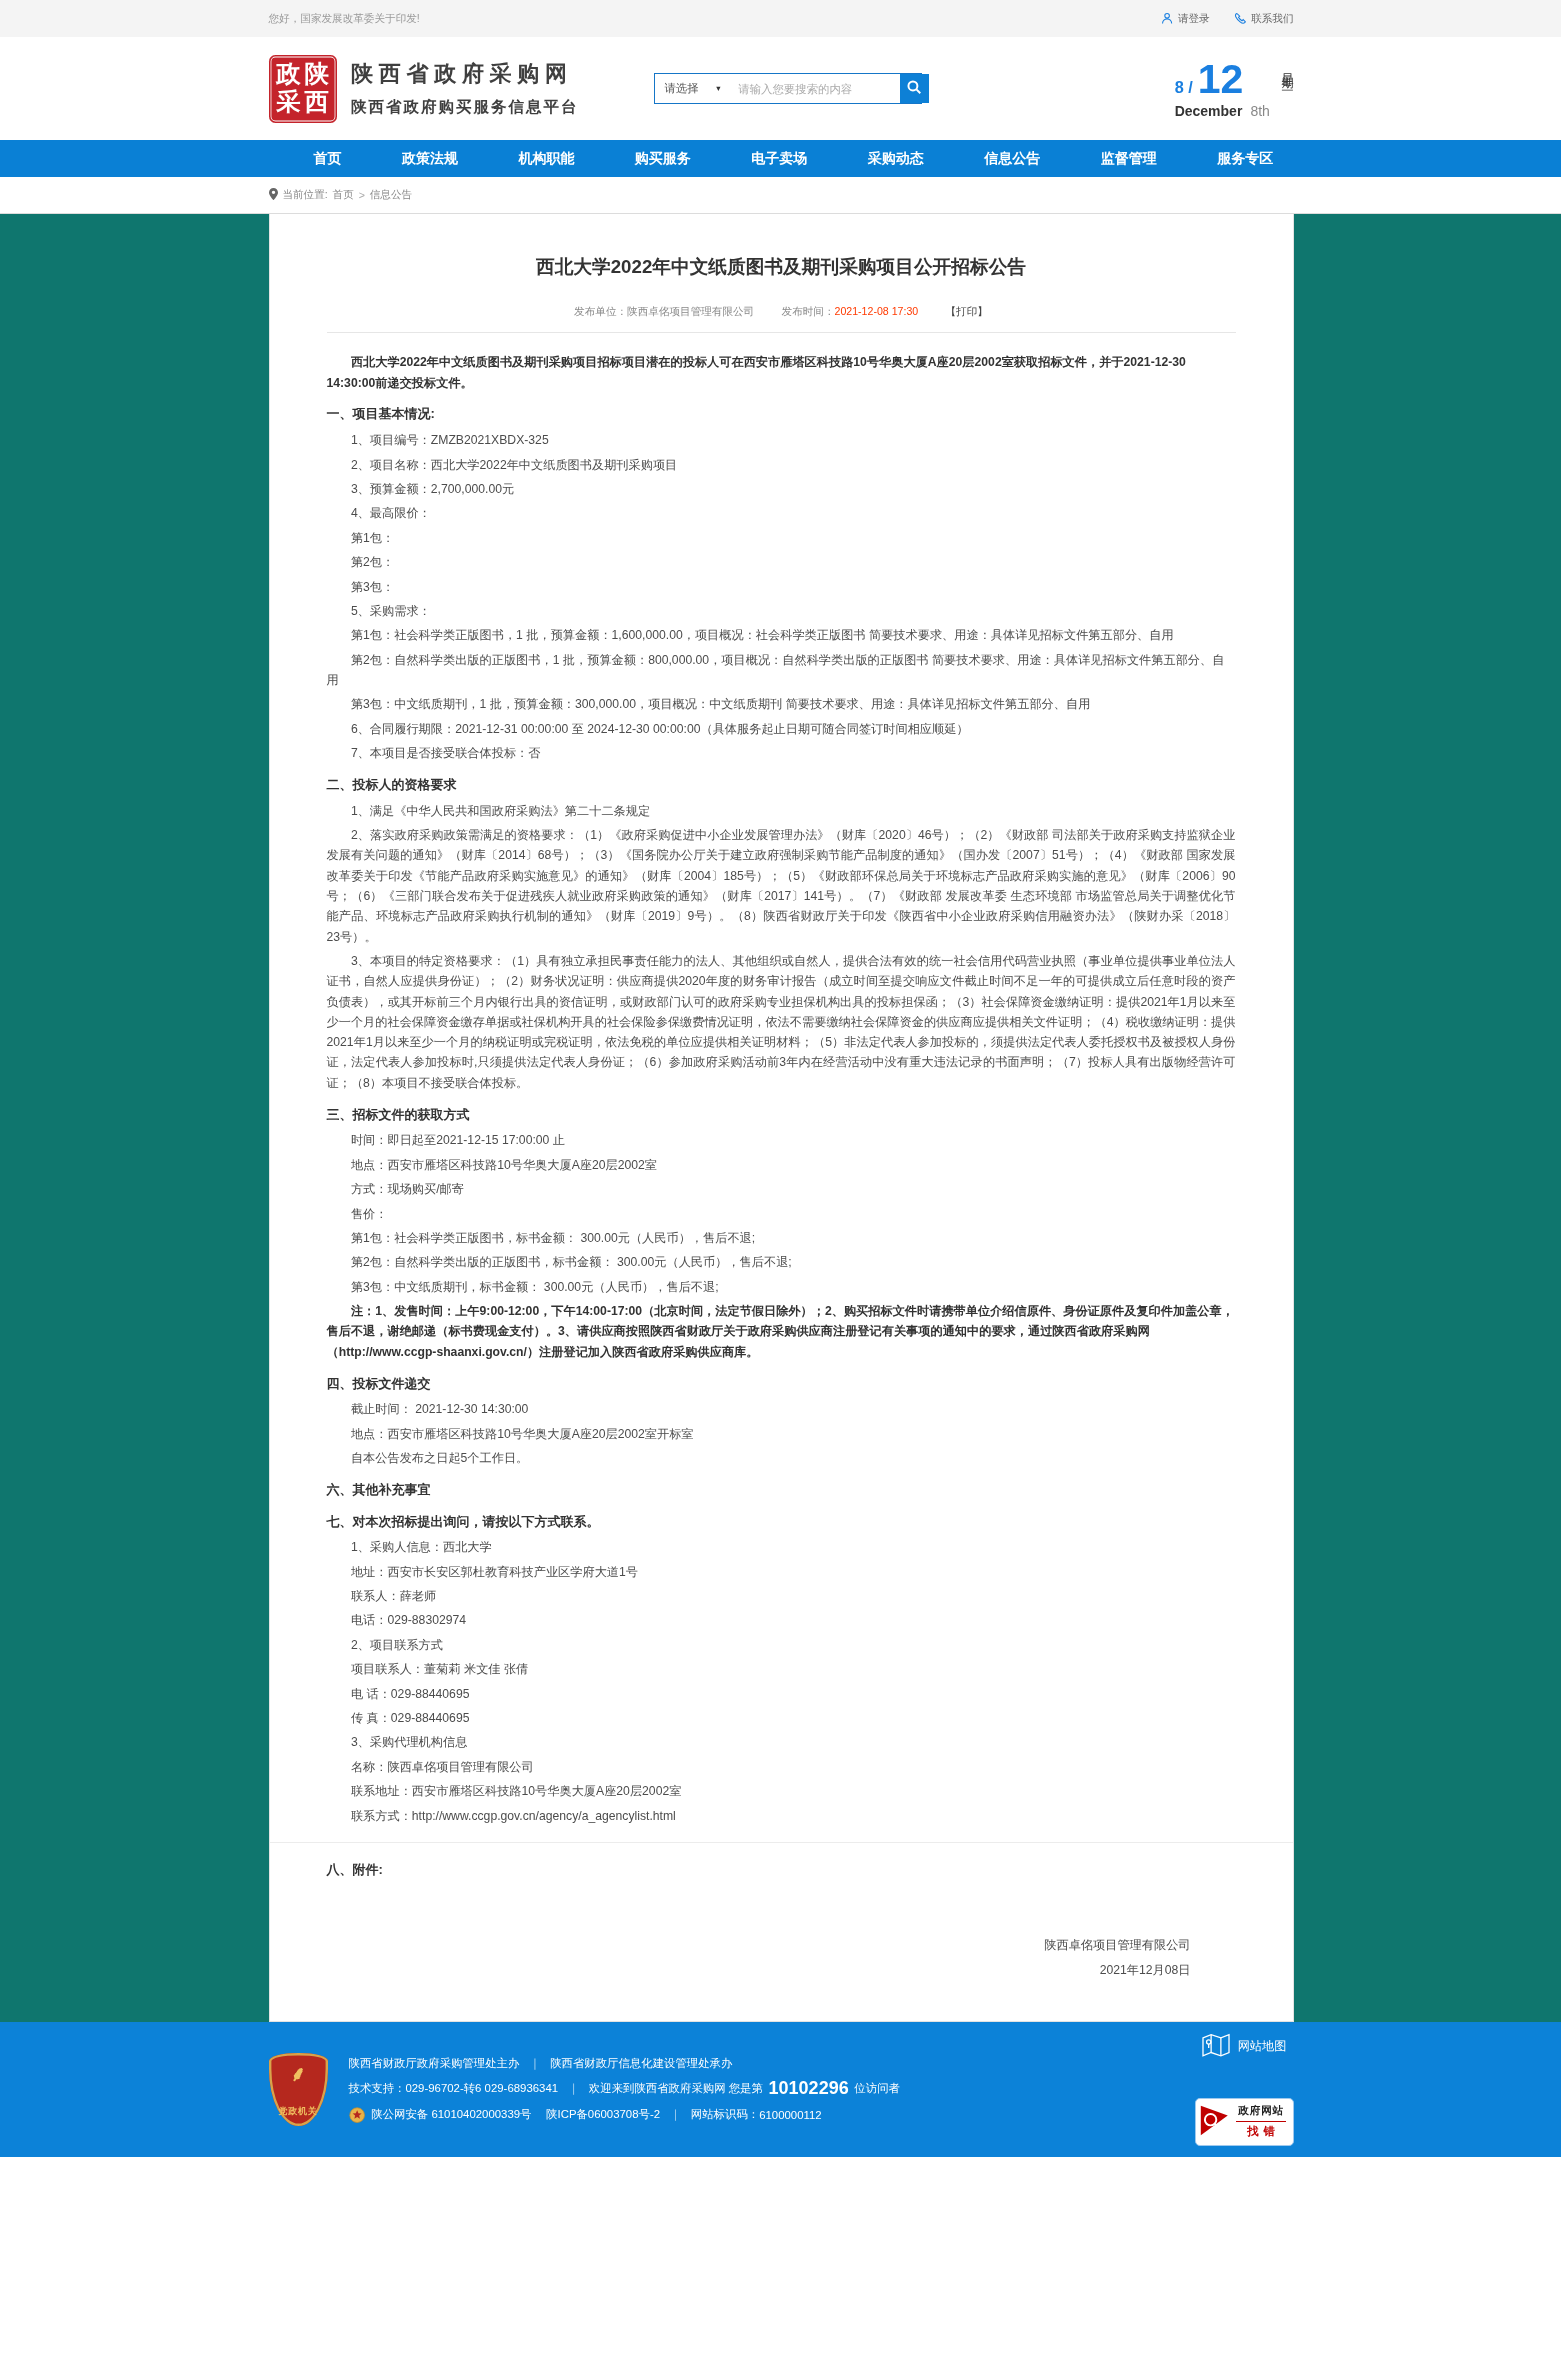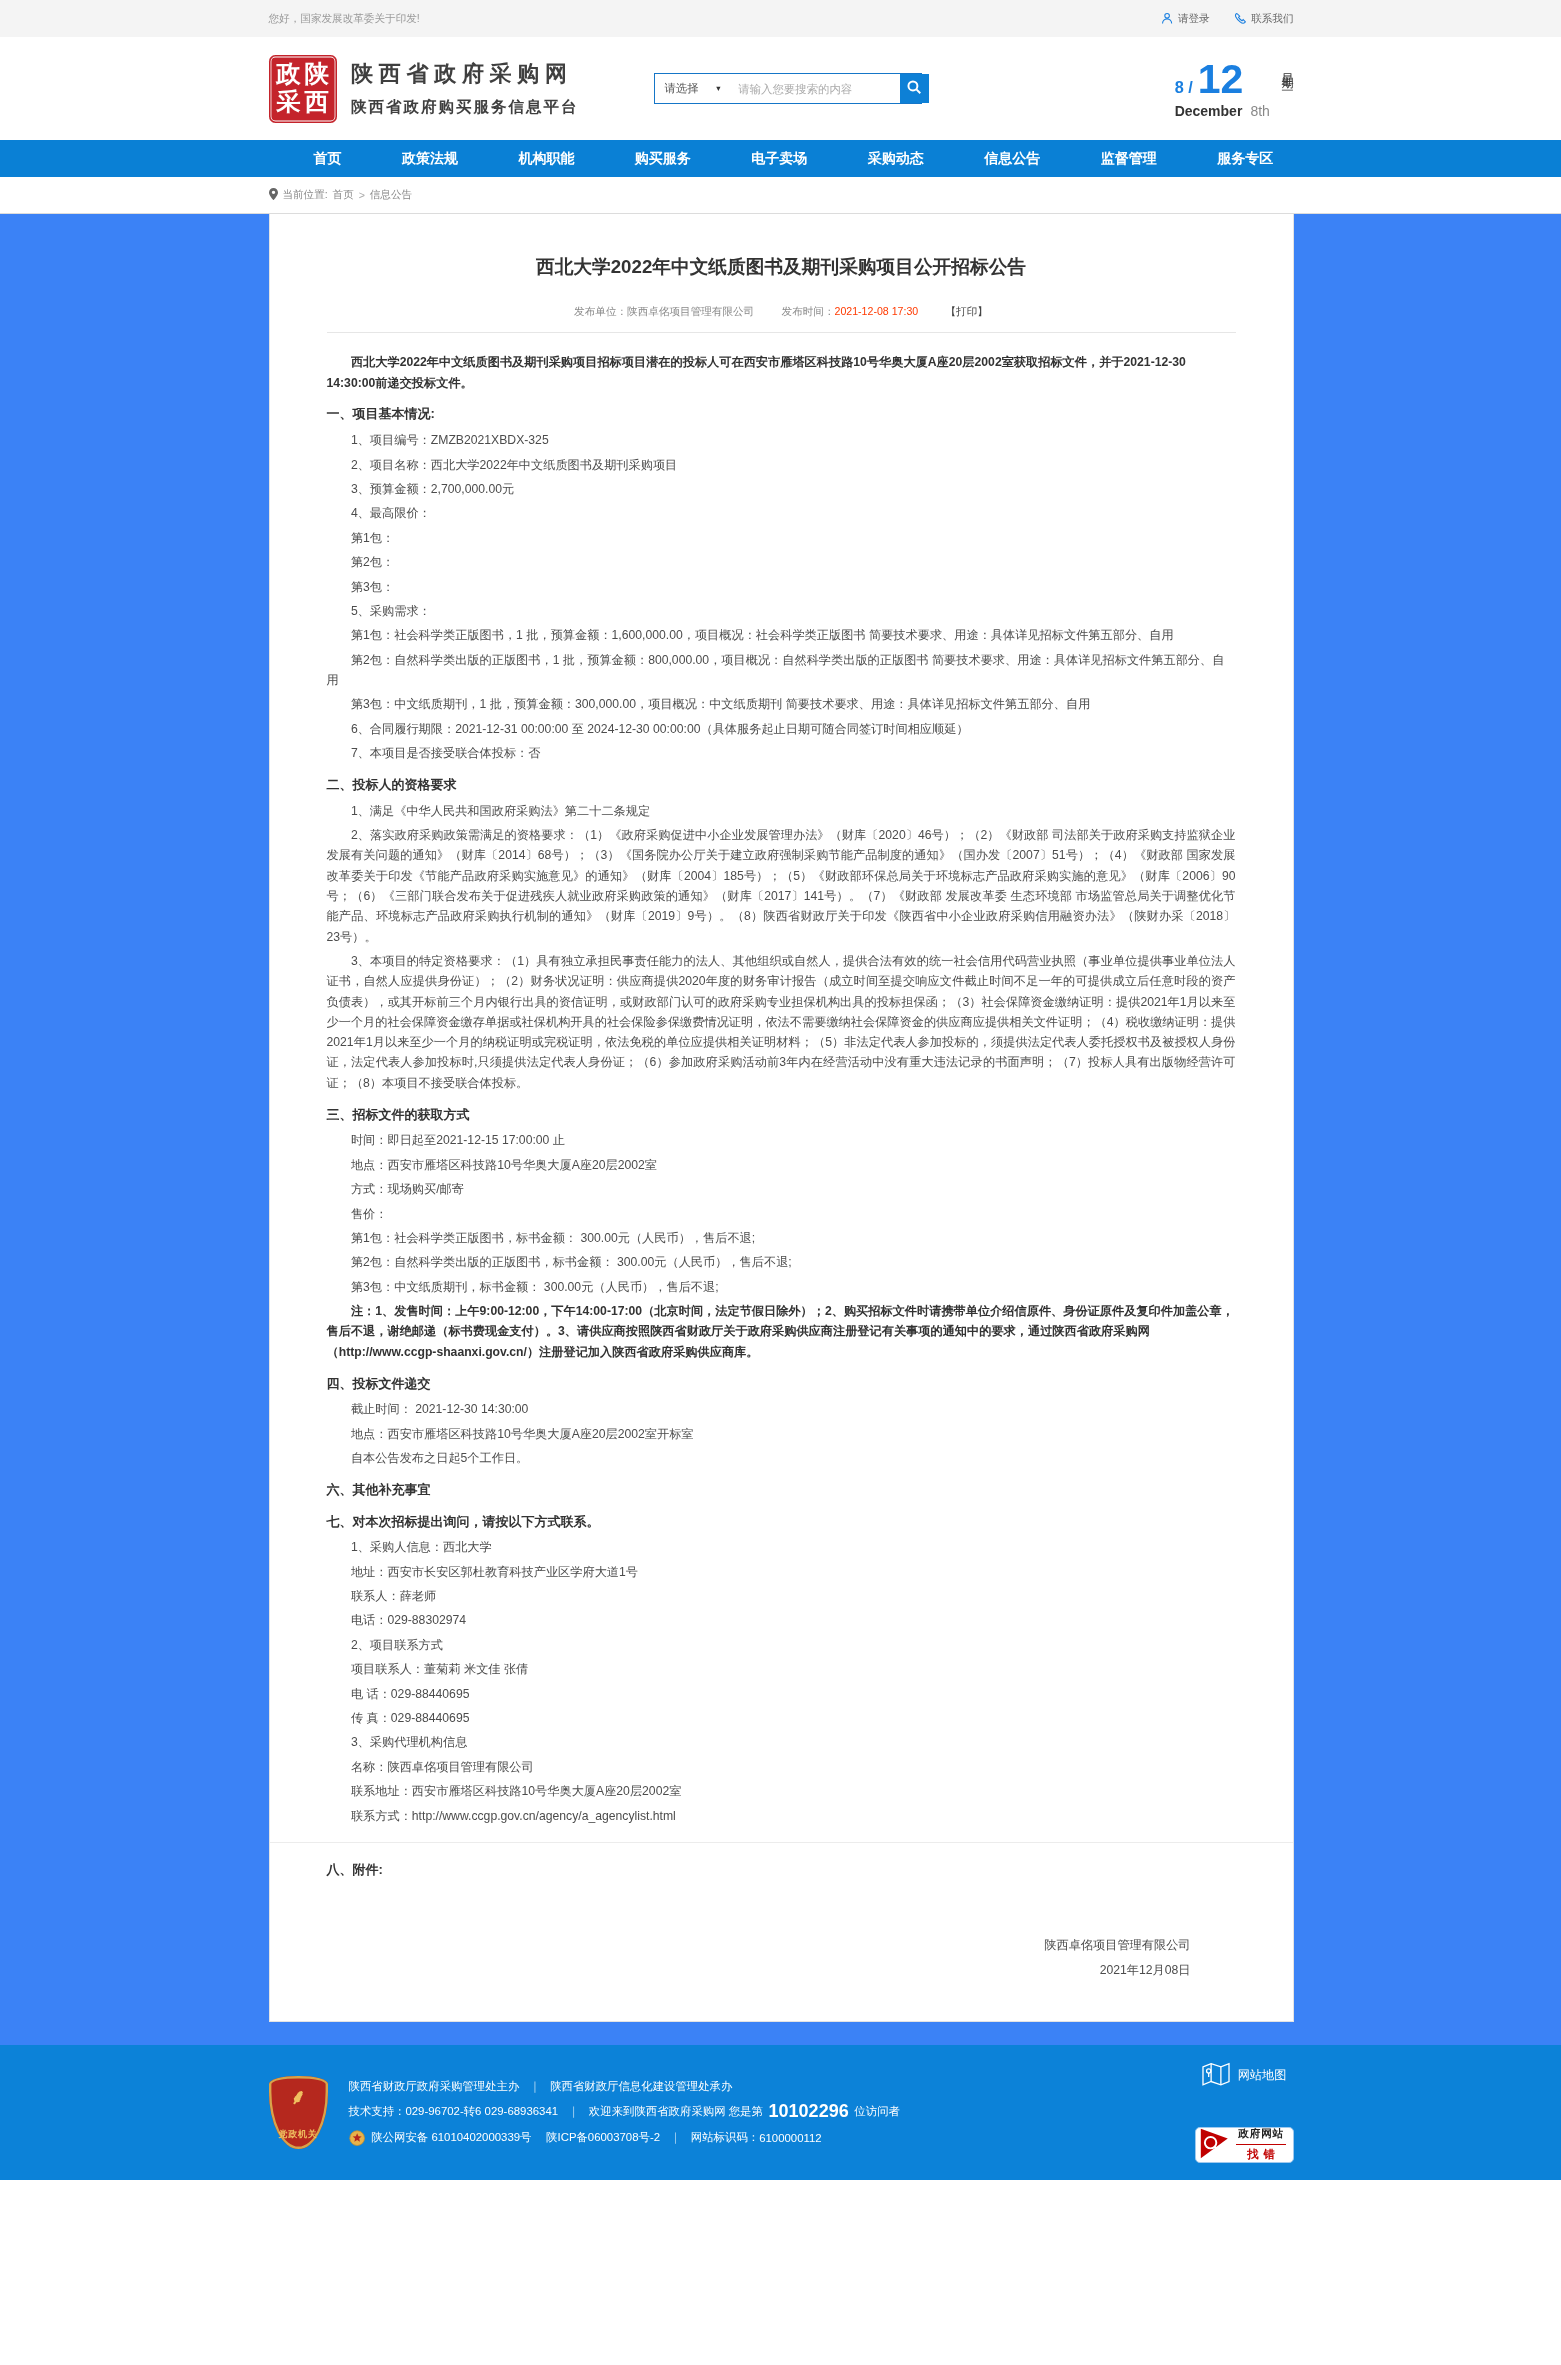--- a/index.html
+++ b/index.html
@@ -59,21 +59,21 @@
   .navbar .inner { display:flex; justify-content:space-between; align-items:center; height:100%; padding:0 20.3px 0 45px; }
   .nav-item { color:#fff; font-size:14px; font-weight:bold; cursor:pointer; white-space:nowrap; }
 
   
   .crumbrow { height:36px; background:#fff; }
   .crumbrow .inner { display:flex; align-items:center; height:100%; gap:4.9px; font-size:10.6px; color:#888; }
   .crumb-link { color:#888; cursor:pointer; }
   .crumb-sep { color:#aaa; }
 
   
-  .content { border-top:0.8px solid #dcdcdc; padding-bottom:23px; background:#3b82f6; }
+  .content { border-top:0.8px solid #dcdcdc; background:#0f766e; }
   .card {
     width:1025px; margin:0 auto; background:#fff;
     border:0.8px solid #e3e3e3; border-top:none;
     padding:29px 57px 37px;
   }
   .doc-title { text-align:center; font-size:18.7px; font-weight:bold; color:#333; margin:11.4px 0 24.4px; }
   .doc-meta { text-align:center; font-size:10.6px; color:#8a8a8a; margin-bottom:13px; }
   .meta-time-value { color:#ff3a00; }
   .meta-group { margin-left:24.4px; }
   .meta-print { color:#444; margin-left:24.4px; cursor:pointer; }
@@ -99,21 +99,21 @@
   .shield-torch { position:absolute; top:9.8px; left:50%; transform:translateX(-50%); color:#f0c060; font-size:21px; font-weight:bold; line-height:1; }
   .shield-text { color:#f0c060; font-size:9px; font-weight:bold; letter-spacing:0.8px; }
   .f-lines { display:flex; flex-direction:column; gap:7.3px; font-size:11.4px; }
   .f-row { display:flex; align-items:center; flex-wrap:nowrap; }
   .f-sep { opacity:.75; margin:0 9.8px; }
   .visitor-count { font-size:18px; font-weight:bold; margin:0 5.7px; }
   .f-badge-gongan { margin-right:6.5px; display:flex; }
   .f-right { margin-left:auto; display:flex; align-items:center; gap:37px;flex-direction:column; }
   .sitemap { display:flex; align-items:center; gap:8.1px; font-size:12.2px; cursor:pointer; }
   .zc-badge {
-    width:99px; height:36px; background:#fff; border-radius:4.9px; border:0.8px solid #9fc9ee;
+    width:99px; height:48px; background:#fff; border-radius:4.9px; border:0.8px solid #9fc9ee;
     display:flex; align-items:center; padding:4.1px 6.5px 4.1px 4.1px; gap:5.7px; cursor:pointer;
   }
   .zc-texts { display:flex; flex-direction:column; align-items:center; flex:1; }
   .zc-line1 { color:#222; font-size:10.6px; font-weight:bold; letter-spacing:0.8px; }
   .zc-rule  { width:100%; border-top:1.6px solid #c00000; margin:2.4px 0; }
   .zc-line2 { color:#c00000; font-size:11.4px; font-weight:bold; letter-spacing:4.9px; text-indent:4.9px; }
 </style>
 </head>
 <body>
 

